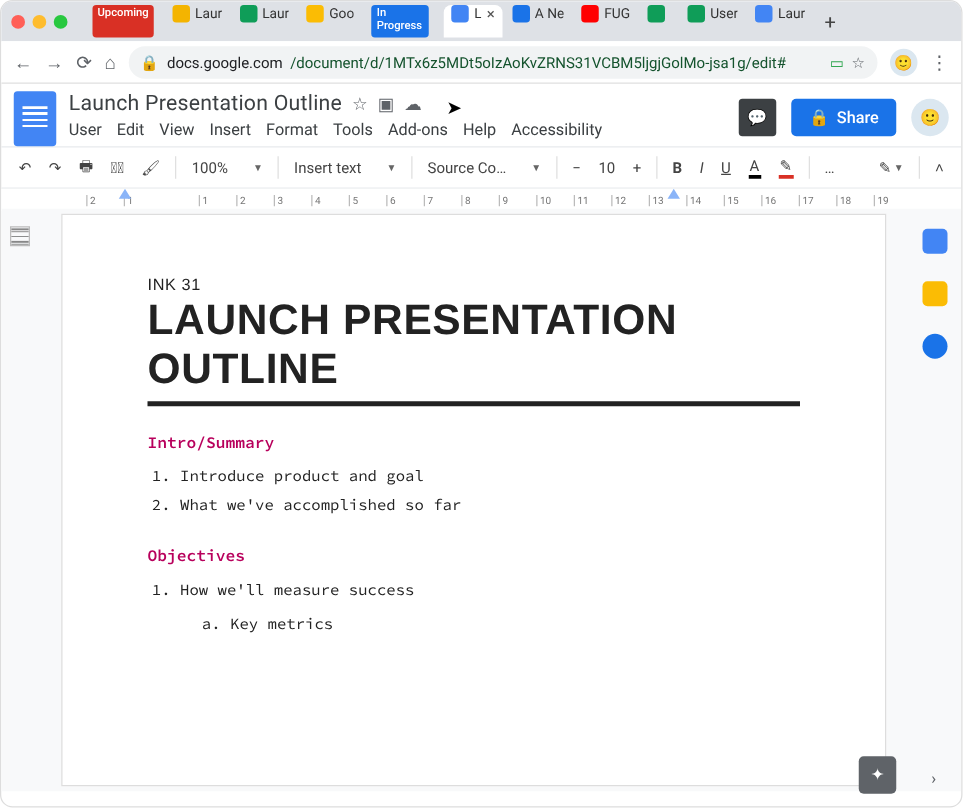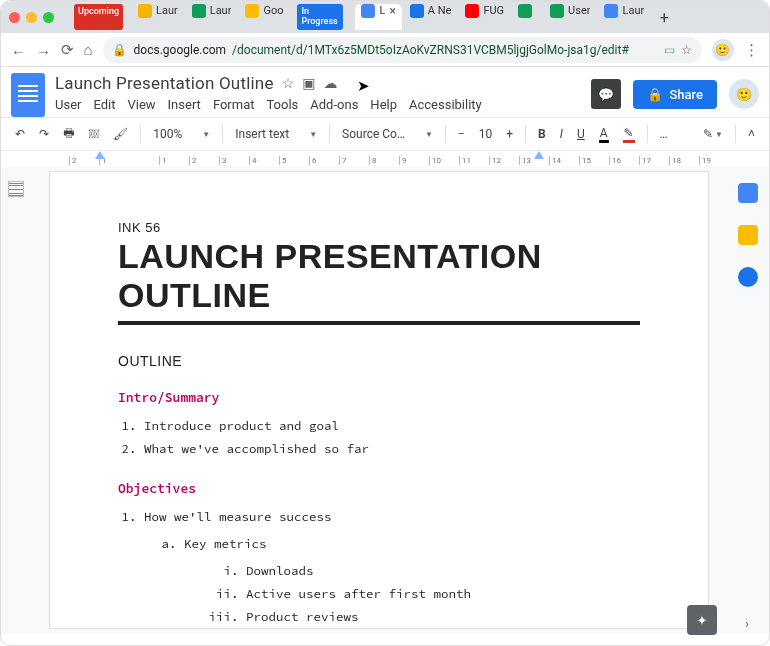--- a/index.html
+++ b/index.html
@@ -264,40 +264,34 @@
     <div class="tick">18</div>
     <div class="tick">19</div>
   </div>
 
 <div class="workspace">
   <div class="left-gutter">
     <div class="outline-icon"></div>
   </div>
   <div class="page-wrap">
     <div class="page">
-      <div class="overline">INK 56</div>
+      <div class="overline">INK 31</div>
       <div class="big-title">LAUNCH PRESENTATION OUTLINE</div>
-      <div class="section-label">OUTLINE</div>
 
       <div class="subhead">Intro/Summary</div>
       <ol class="mono" id="sub1-list">
           <li>Introduce product and goal</li>
           <li>What we've accomplished so far</li>
         </ol>
 
       <div class="subhead">Objectives</div>
       <ol class="mono">
         <li><span>How we'll measure success</span>
           <ol class="alpha">
             <li><span>Key metrics</span>
-              <ol class="roman" id="roman-list">
-                  <li>Downloads</li>
-                  <li>Active users after first month</li>
-                  <li>Product reviews</li>
-                </ol>
             </li>
           </ol>
         </li>
       </ol>
 
     </div>
   </div>
   <div class="right-rail">
     <div class="rail-icon" style="background:#4285f4"></div>
     <div class="rail-icon" style="background:#fbbc04"></div>

